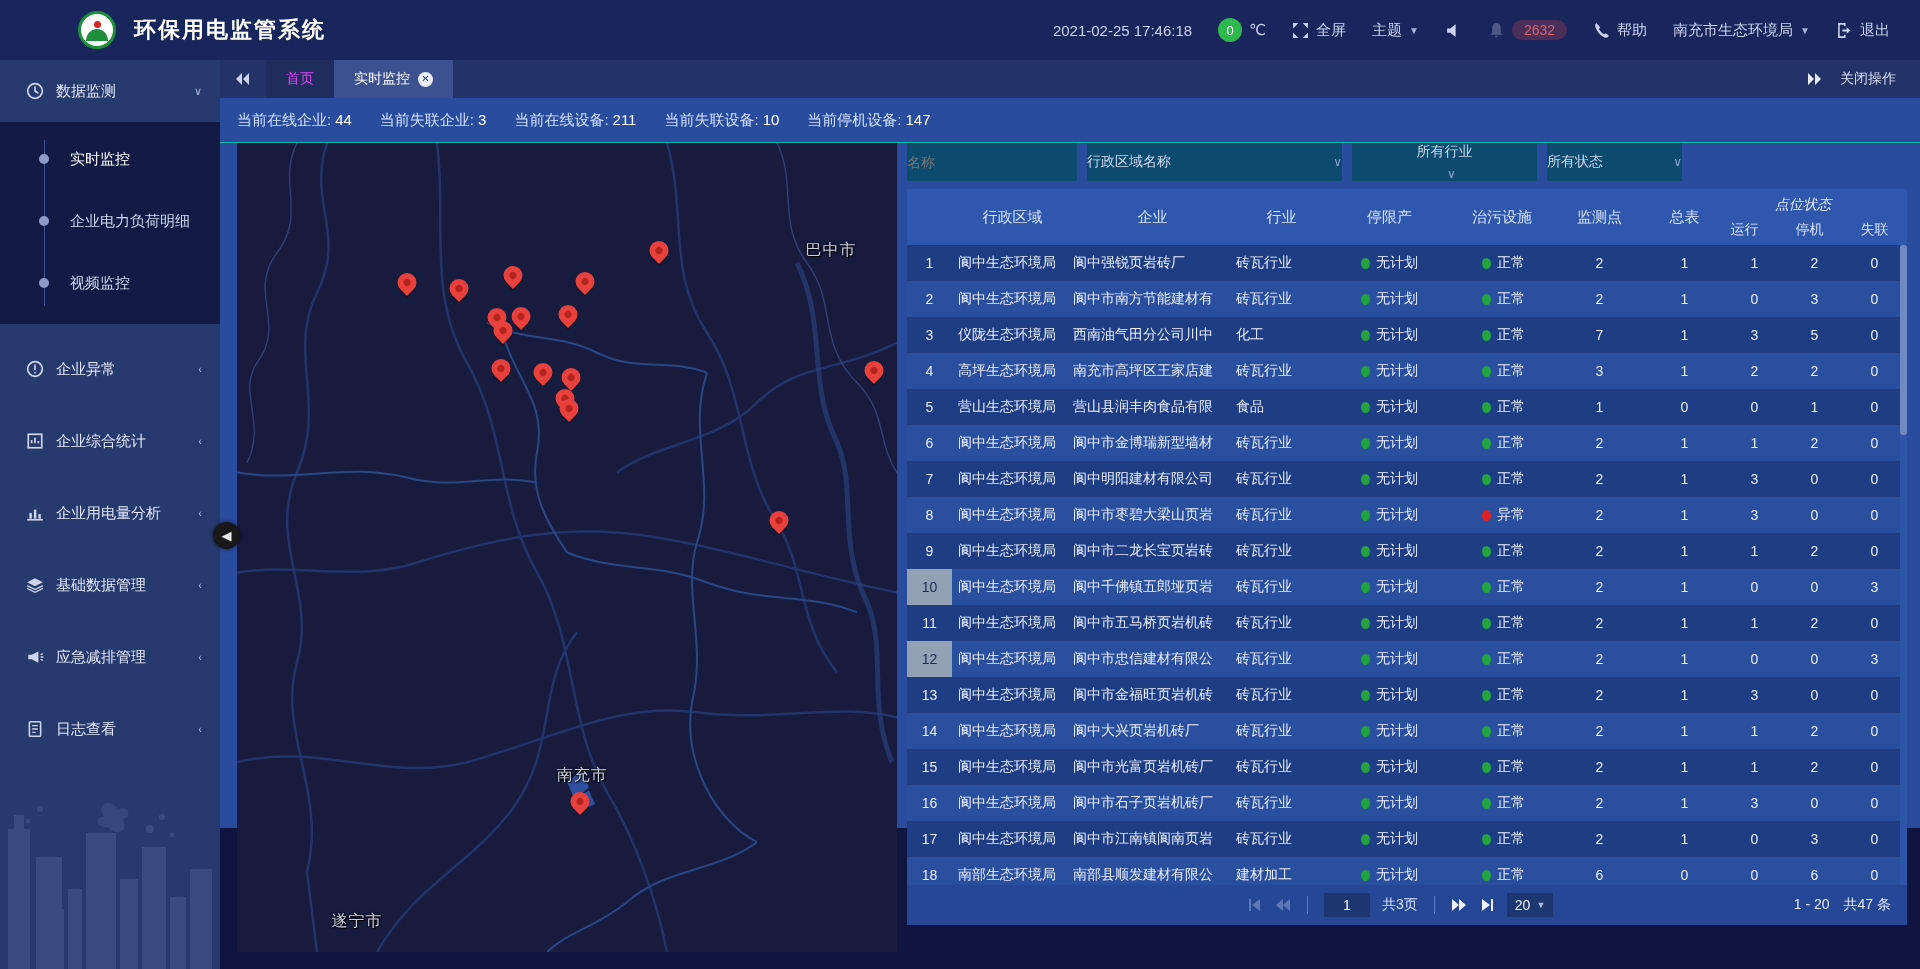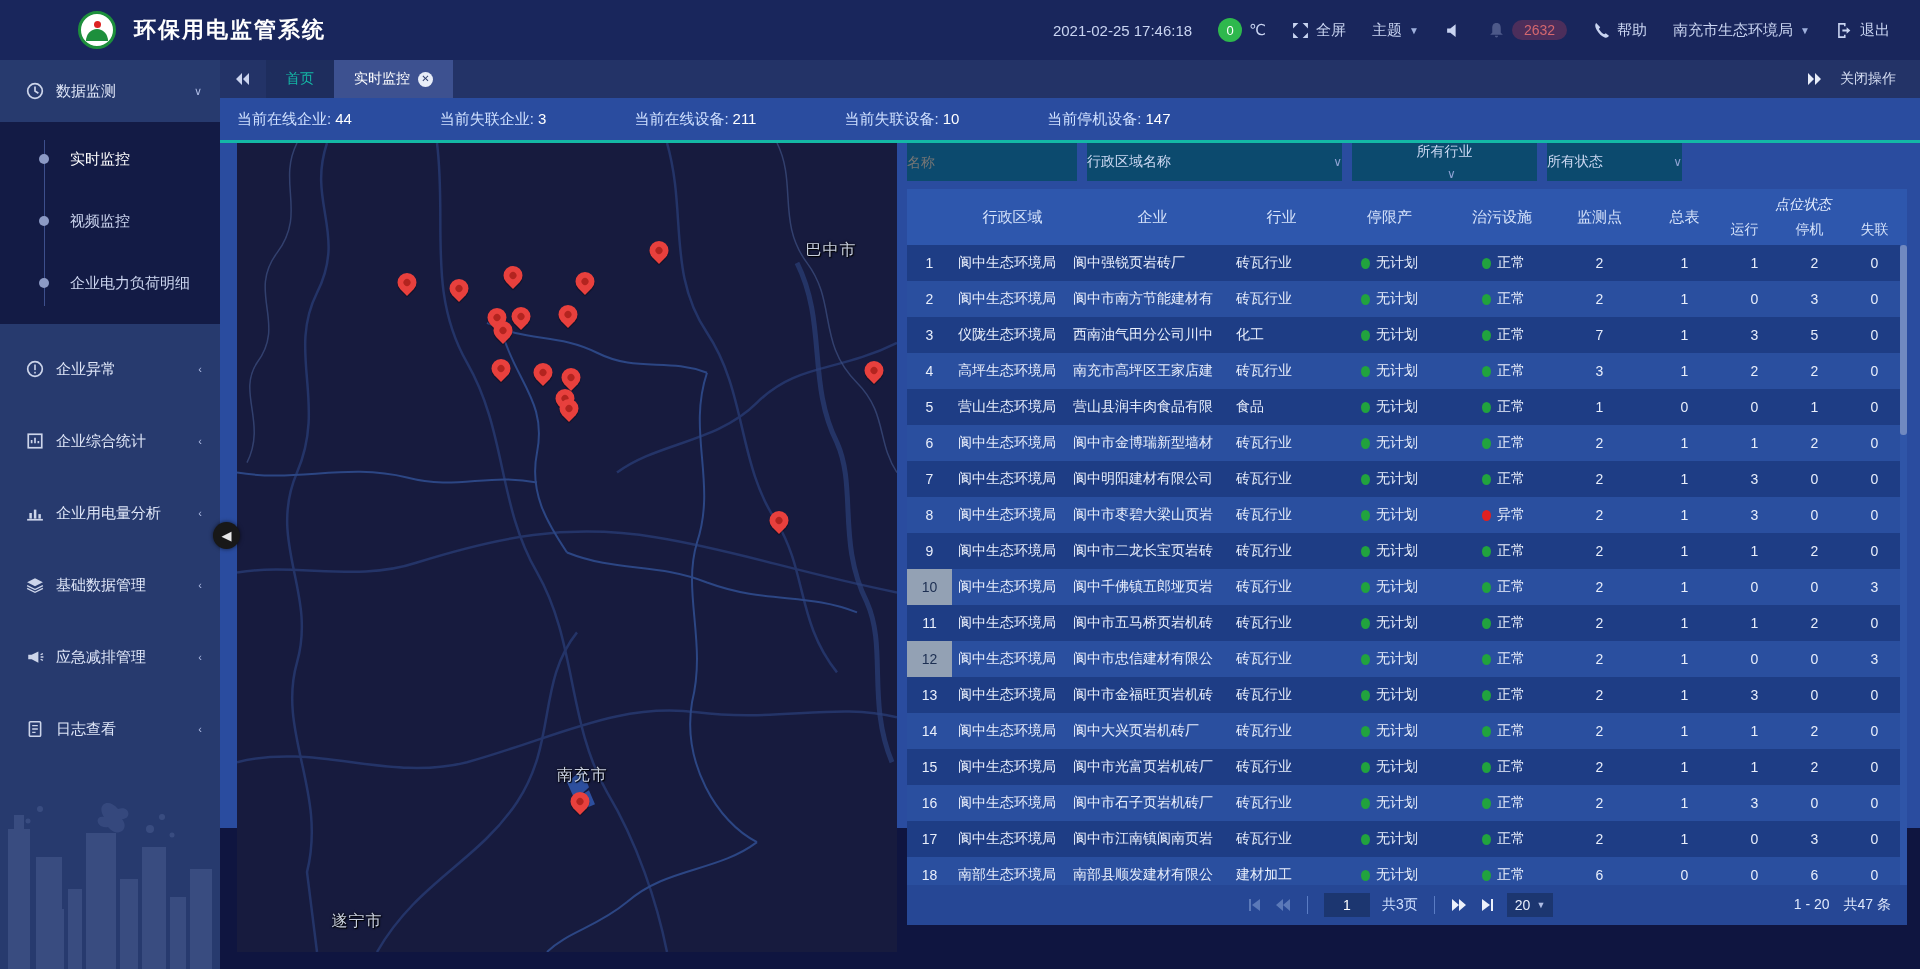--- a/index.html
+++ b/index.html
@@ -41,32 +41,32 @@
     position:relative; cursor:pointer; }
   .sub-item::before { content:""; position:absolute; left:39px; top:50%; margin-top:-5px; width:10px; height:10px;
     border-radius:50%; background:#8c9ac5; }
   .sub-item.active { color:#fff; }
   .skyline { position:absolute; left:0; bottom:0; width:220px; height:200px; opacity:.5; }
 
   
   .tabbar { position:absolute; left:220px; top:60px; width:1700px; height:38px; background:#233367;
     display:flex; align-items:stretch; z-index:10; }
   .tab-scroll { width:46px; display:flex; align-items:center; justify-content:center; cursor:pointer; }
-  .tab { display:flex; align-items:center; gap:8px; padding:0 20px; font-size:14px; color:#14b8a6;
+  .tab { display:flex; align-items:center; gap:8px; padding:0 20px; font-size:14px; color:#d946ef;
     background:#1e2d5d; cursor:pointer; }
   .tab.active { background:#3d5190; color:#fff; }
   .tab-close { width:15px; height:15px; border-radius:50%; background:#e8edf8; color:#31406f; font-size:10px;
     display:flex; align-items:center; justify-content:center; line-height:1; }
   .tabbar-right { margin-left:auto; display:flex; align-items:center; gap:18px; padding-right:24px;
     color:#d5ddf2; font-size:14px; }
   .dbl-arrow svg { width:16px; height:14px; display:block; }
 
   
   .stats { position:absolute; left:220px; top:98px; width:1700px; height:45px;
-    display:flex; align-items:center; gap:88px; padding-left:17px; border-bottom:3px solid #14b8a6; }
+    display:flex; align-items:center; gap:28px; padding-left:17px; border-bottom:1px solid #14b8a6; }
   .stat { color:#cfe0ff; font-size:15px; white-space:nowrap; }
   .stat b { color:#fff; font-weight:normal; margin-left:4px; }
 
   
   .map { position:absolute; left:237px; top:143px; width:660px; height:809px; background:#171b3e; overflow:hidden; }
   .map svg.roads { position:absolute; inset:0; width:100%; height:100%; }
   .map-city { position:absolute; color:#c9d0de; font-size:16px; letter-spacing:1px;
     text-shadow:0 0 3px #000, 1px 1px 1px #000; transform:translate(-50%,-50%); white-space:nowrap; }
   .pin { position:absolute; width:19px; height:19px; background:#e8403d; border-radius:50% 50% 50% 0;
     transform:translate(-50%,-100%) rotate(-45deg); transform-origin:50% 50%; box-shadow:-1px 1px 1px rgba(0,0,0,.4); }
@@ -205,22 +205,22 @@
         <svg viewBox="0 0 16 16">
             <circle cx="8" cy="8" r="6.5" fill="none" stroke="#dfe6f8" stroke-width="1.5"></circle>
             <path d="M8 4 L8 8 L11 10" stroke="#dfe6f8" stroke-width="1.5" fill="none"></path>
           </svg>
       </span>
       <span>数据监测</span>
       <span class="arrow">∨</span>
     </div>
     <div class="submenu">
       <div class="sub-item active">实时监控</div>
+      <div class="sub-item">企业电力负荷明细</div>
       <div class="sub-item">视频监控</div>
-      <div class="sub-item">企业电力负荷明细</div>
     </div>
     <div class="side-item" style="margin-top:14px">
       <span class="sicon">
         <svg viewBox="0 0 16 16">
             <circle cx="8" cy="8" r="6.5" fill="none" stroke="#dfe6f8" stroke-width="1.5"></circle>
             <rect x="7.3" y="4" width="1.4" height="5" fill="#dfe6f8"></rect>
             <rect x="7.3" y="10.5" width="1.4" height="1.5" fill="#dfe6f8"></rect>
           </svg>
       </span>
       <span>企业异常</span>

